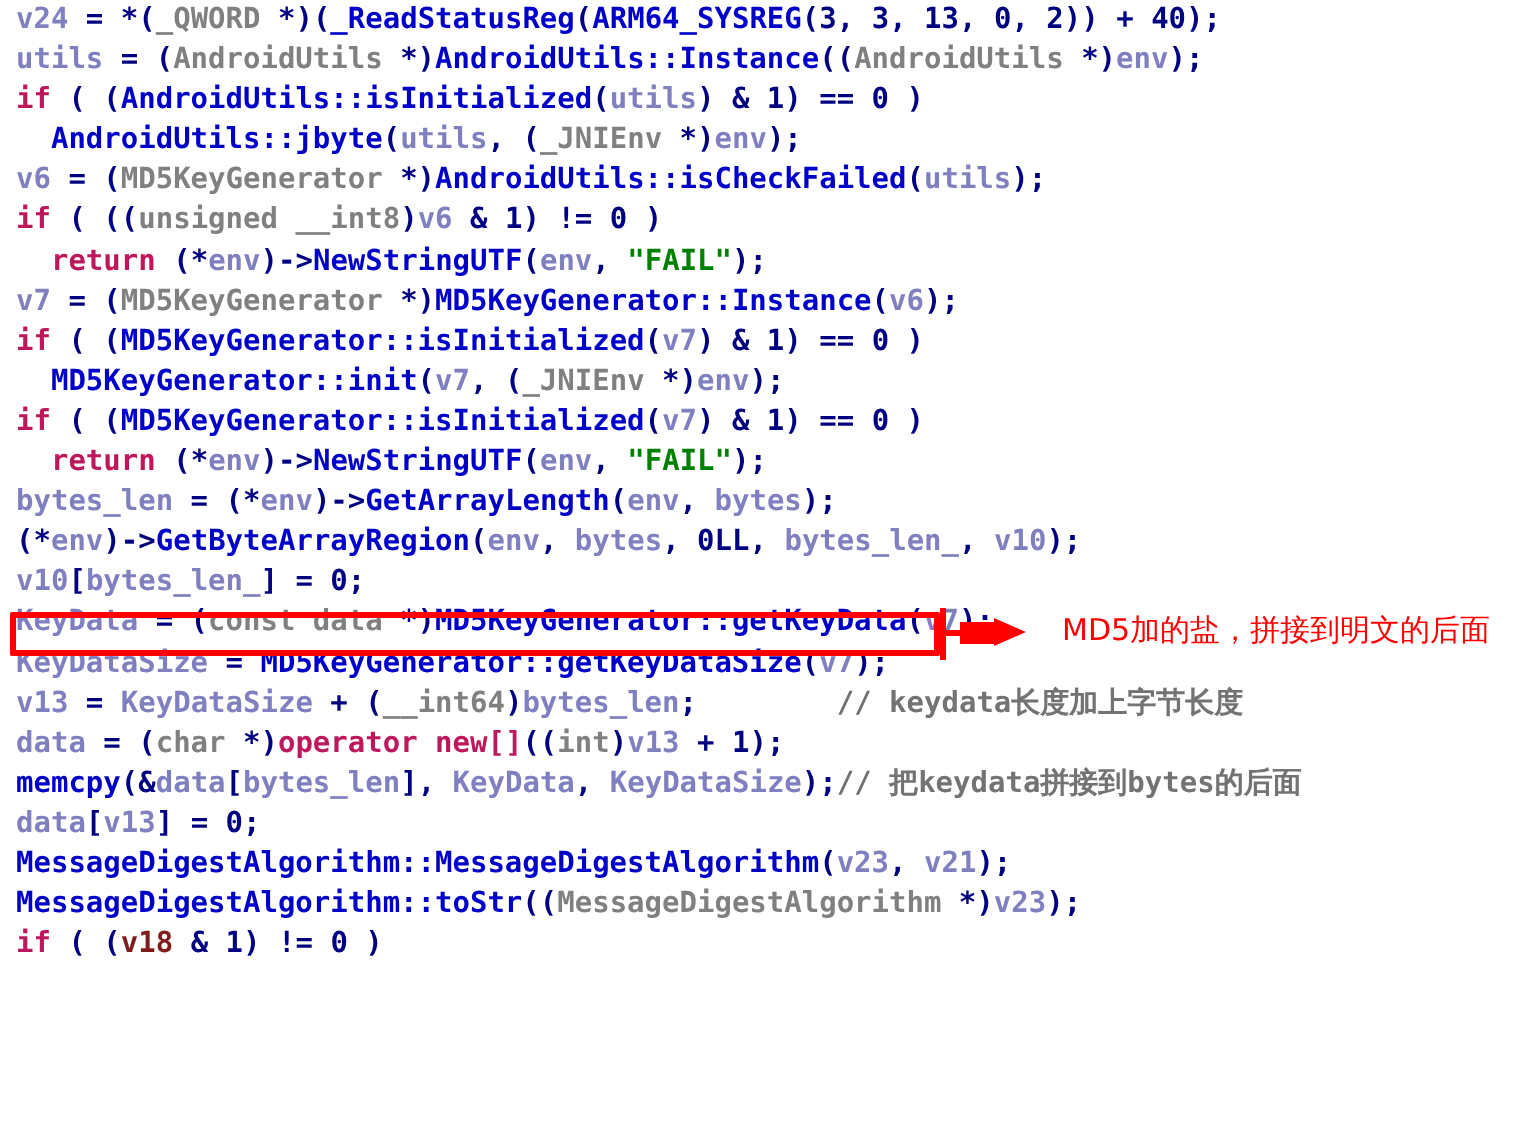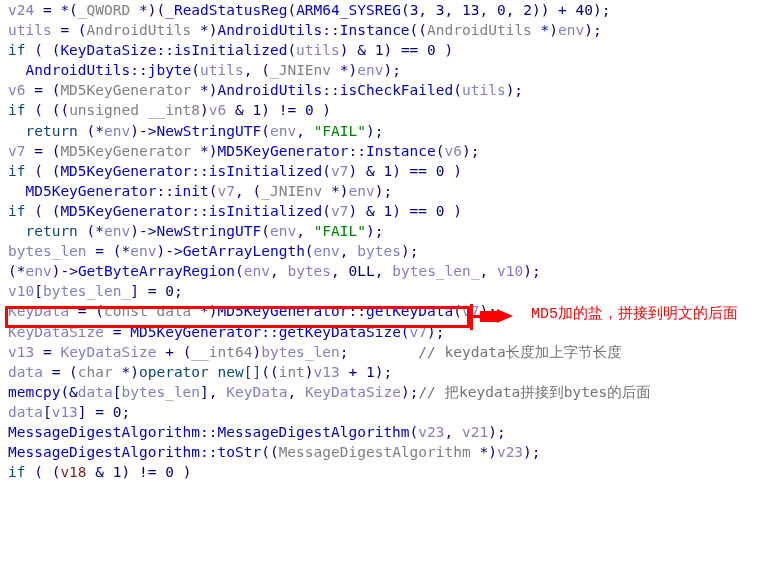--- a/index.html
+++ b/index.html
@@ -26,24 +26,25 @@
 
   .code-line {
     position: relative;
     height: 20.1px;
     line-height: 20.1px;
     font-size: 14.5px;
     white-space: pre;
     padding-left: 8px;
     letter-spacing: 0px;
     color: #000080;
+    font-weight: bold;
   }
 
   
-  .tok-kw      { color: #0c4a6e; }            
+  .tok-kw      { color: #be185d; }            
   .tok-punct   { color: #000080; }            
   .tok-num     { color: #000080; }            
   .tok-fn      { color: #0000c8; }            
   .tok-type    { color: #808080; }            
   .tok-var     { color: #8080c0; }            
   .tok-varhl   { color: #7f1d1d; }            
   .tok-str     { color: #008000; }            
   .tok-cmt     { color: #737373; }
 
   
@@ -83,21 +84,21 @@
   }
 </style>
 </head>
 <body>
 
 <div id="code-view">
 
   <div id="code-lines">
       <div class="code-line"><span class="tok-var">v24</span><span class="tok-punct"> = *(</span><span class="tok-type">_QWORD</span><span class="tok-punct"> *)(</span><span class="tok-fn">_ReadStatusReg</span><span class="tok-punct">(</span><span class="tok-fn">ARM64_SYSREG</span><span class="tok-punct">(</span><span class="tok-num">3</span><span class="tok-punct">, </span><span class="tok-num">3</span><span class="tok-punct">, </span><span class="tok-num">13</span><span class="tok-punct">, </span><span class="tok-num">0</span><span class="tok-punct">, </span><span class="tok-num">2</span><span class="tok-punct">)) + </span><span class="tok-num">40</span><span class="tok-punct">);</span></div>
       <div class="code-line"><span class="tok-var">utils</span><span class="tok-punct"> = (</span><span class="tok-type">AndroidUtils</span><span class="tok-punct"> *)</span><span class="tok-fn">AndroidUtils::Instance</span><span class="tok-punct">((</span><span class="tok-type">AndroidUtils</span><span class="tok-punct"> *)</span><span class="tok-var">env</span><span class="tok-punct">);</span></div>
-      <div class="code-line"><span class="tok-kw">if</span><span class="tok-punct"> ( (</span><span class="tok-fn">KeyDataSize::isInitialized</span><span class="tok-punct">(</span><span class="tok-var">utils</span><span class="tok-punct">) &amp; </span><span class="tok-num">1</span><span class="tok-punct">) == </span><span class="tok-num">0</span><span class="tok-punct"> )</span></div>
+      <div class="code-line"><span class="tok-kw">if</span><span class="tok-punct"> ( (</span><span class="tok-fn">AndroidUtils::isInitialized</span><span class="tok-punct">(</span><span class="tok-var">utils</span><span class="tok-punct">) &amp; </span><span class="tok-num">1</span><span class="tok-punct">) == </span><span class="tok-num">0</span><span class="tok-punct"> )</span></div>
       <div class="code-line"><span class="tok-punct">  </span><span class="tok-fn">AndroidUtils::jbyte</span><span class="tok-punct">(</span><span class="tok-var">utils</span><span class="tok-punct">, (</span><span class="tok-type">_JNIEnv</span><span class="tok-punct"> *)</span><span class="tok-var">env</span><span class="tok-punct">);</span></div>
       <div class="code-line"><span class="tok-var">v6</span><span class="tok-punct"> = (</span><span class="tok-type">MD5KeyGenerator</span><span class="tok-punct"> *)</span><span class="tok-fn">AndroidUtils::isCheckFailed</span><span class="tok-punct">(</span><span class="tok-var">utils</span><span class="tok-punct">);</span></div>
       <div class="code-line"><span class="tok-kw">if</span><span class="tok-punct"> ( ((</span><span class="tok-type">unsigned</span><span class="tok-punct"> </span><span class="tok-type">__int8</span><span class="tok-punct">)</span><span class="tok-var">v6</span><span class="tok-punct"> &amp; </span><span class="tok-num">1</span><span class="tok-punct">) != </span><span class="tok-num">0</span><span class="tok-punct"> )</span></div>
       <div class="code-line"><span class="tok-punct">  </span><span class="tok-kw">return</span><span class="tok-punct"> (*</span><span class="tok-var">env</span><span class="tok-punct">)-&gt;</span><span class="tok-fn">NewStringUTF</span><span class="tok-punct">(</span><span class="tok-var">env</span><span class="tok-punct">, </span><span class="tok-str">"FAIL"</span><span class="tok-punct">);</span></div>
       <div class="code-line"><span class="tok-var">v7</span><span class="tok-punct"> = (</span><span class="tok-type">MD5KeyGenerator</span><span class="tok-punct"> *)</span><span class="tok-fn">MD5KeyGenerator::Instance</span><span class="tok-punct">(</span><span class="tok-var">v6</span><span class="tok-punct">);</span></div>
       <div class="code-line"><span class="tok-kw">if</span><span class="tok-punct"> ( (</span><span class="tok-fn">MD5KeyGenerator::isInitialized</span><span class="tok-punct">(</span><span class="tok-var">v7</span><span class="tok-punct">) &amp; </span><span class="tok-num">1</span><span class="tok-punct">) == </span><span class="tok-num">0</span><span class="tok-punct"> )</span></div>
       <div class="code-line"><span class="tok-punct">  </span><span class="tok-fn">MD5KeyGenerator::init</span><span class="tok-punct">(</span><span class="tok-var">v7</span><span class="tok-punct">, (</span><span class="tok-type">_JNIEnv</span><span class="tok-punct"> *)</span><span class="tok-var">env</span><span class="tok-punct">);</span></div>
       <div class="code-line"><span class="tok-kw">if</span><span class="tok-punct"> ( (</span><span class="tok-fn">MD5KeyGenerator::isInitialized</span><span class="tok-punct">(</span><span class="tok-var">v7</span><span class="tok-punct">) &amp; </span><span class="tok-num">1</span><span class="tok-punct">) == </span><span class="tok-num">0</span><span class="tok-punct"> )</span></div>
       <div class="code-line"><span class="tok-punct">  </span><span class="tok-kw">return</span><span class="tok-punct"> (*</span><span class="tok-var">env</span><span class="tok-punct">)-&gt;</span><span class="tok-fn">NewStringUTF</span><span class="tok-punct">(</span><span class="tok-var">env</span><span class="tok-punct">, </span><span class="tok-str">"FAIL"</span><span class="tok-punct">);</span></div>
       <div class="code-line"><span class="tok-var">bytes_len</span><span class="tok-punct"> = (*</span><span class="tok-var">env</span><span class="tok-punct">)-&gt;</span><span class="tok-fn">GetArrayLength</span><span class="tok-punct">(</span><span class="tok-var">env</span><span class="tok-punct">, </span><span class="tok-var">bytes</span><span class="tok-punct">);</span></div>
@@ -120,16 +121,16 @@
     <div class="ann-box" id="ann-box" style="left: 5px; top: 306px; width: 465px; height: 22px;"></div>
 
     <div class="ann-line" id="ann-tick" style="left: 470px; top: 304px; width: 3px; height: 26px;"></div>
 
     <div class="ann-line" id="ann-leader" style="left: 470px; top: 315px; width: 13px; height: 3px;"></div>
 
     <div class="ann-arrowtail" id="ann-tail" style="left: 480px; top: 311px; width: 18px; height: 11px;"></div>
 
     <div class="ann-arrowhead" id="ann-head" style="left: 497px; top: 309px;"></div>
 
-    <div class="ann-text" id="ann-text" style="left: 531px; top: 306px; font-family: Liberation Mono, monospace;">MD5加的盐，拼接到明文的后面</div>
+    <div class="ann-text" id="ann-text" style="left: 531px; top: 306px;">MD5加的盐，拼接到明文的后面</div>
   </div>
 
 </div>
 
 </body></html>

